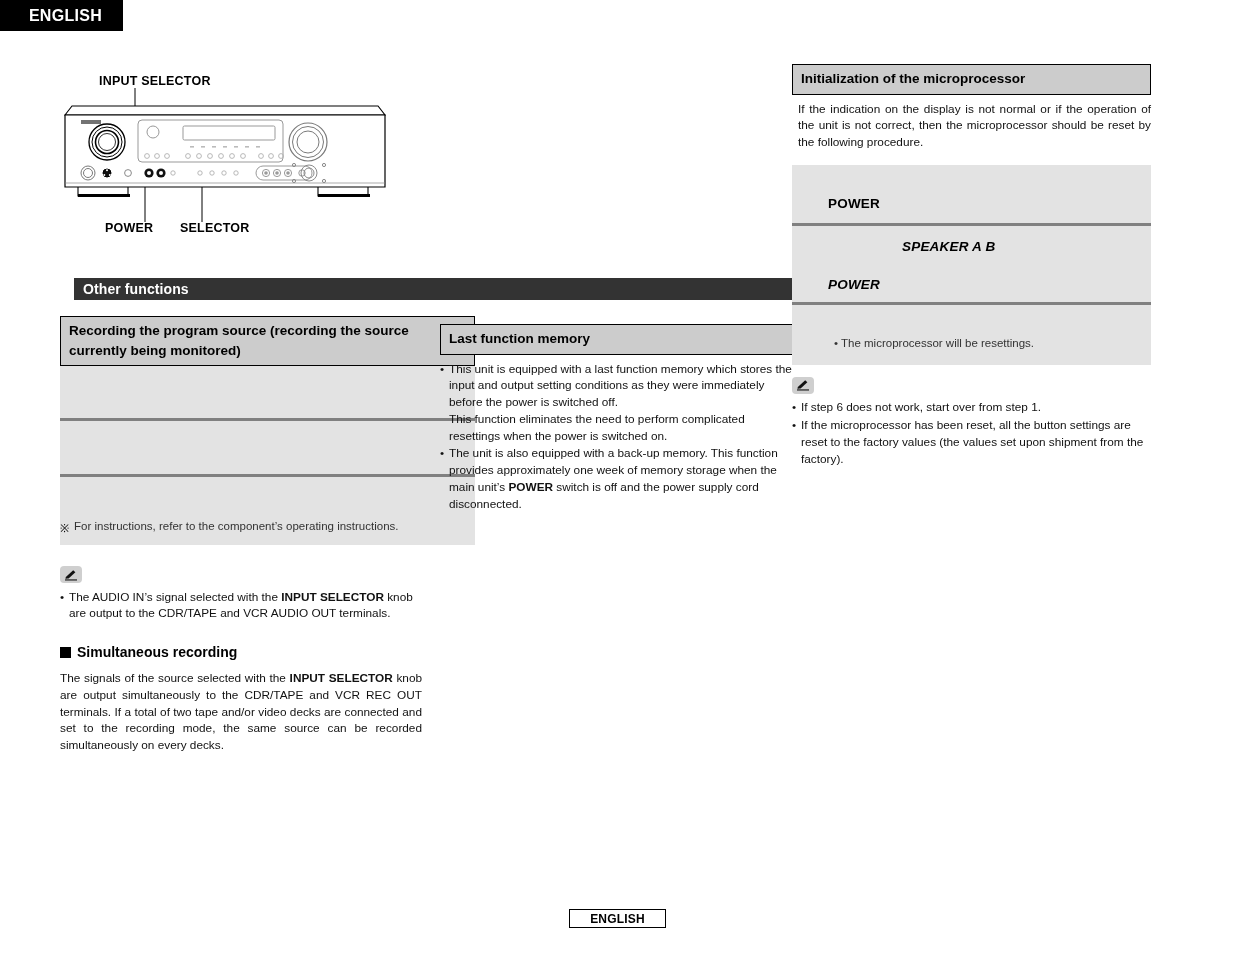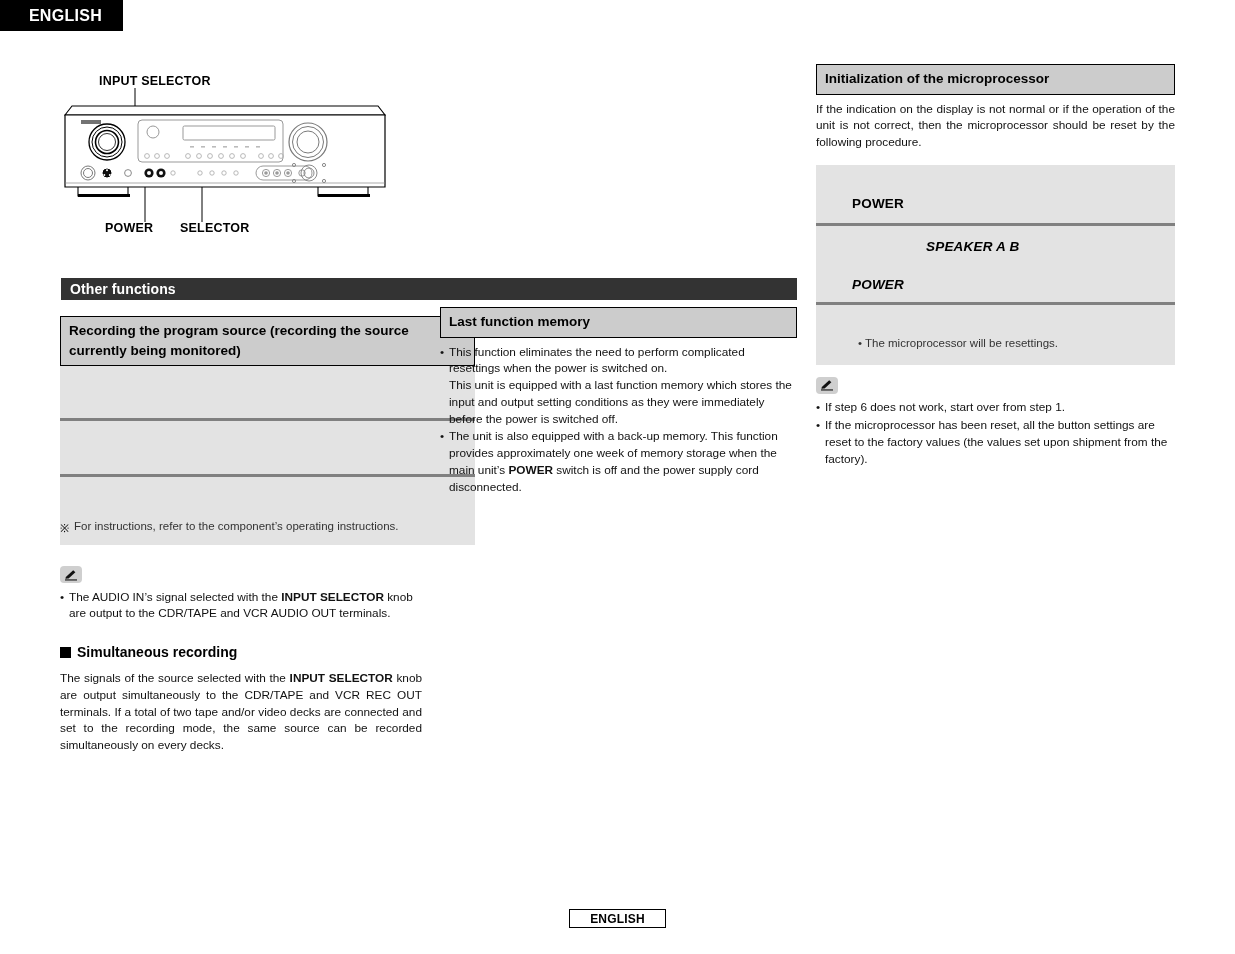--- a/index.html
+++ b/index.html
@@ -47,21 +47,21 @@
     white-space: nowrap;
   }
   .lbl-input { left: 39px; top: 12px; }
   .lbl-power { left: 45px; top: 159px; }
   .lbl-speaker { left: 120px; top: 159px; }
   .figure svg { position: absolute; left: 0; top: 0; }
 
   
   .section-bar {
     position: absolute;
-    left: 61px; top: 278px;
+    left: 74px; top: 278px;
     width: 736px; height: 22px;
     background: #333333;
     color: #ffffff;
     font-size: 14px;
     font-weight: bold;
     display: flex;
     align-items: center;
     padding-left: 9px;
     letter-spacing: 0.1px;
   }
@@ -135,22 +135,22 @@
     gap: 6px;
   }
   .sq-head .sq {
     width: 11px; height: 11px;
     background: #000;
     display: inline-block;
   }
 
   
   .col-left  { position: absolute; left: 60px;  top: 316px; width: 415px; }
-  .col-mid   { position: absolute; left: 440px; top: 307px; width: 357px; }
-  .col-right { position: absolute; left: 816px; top: 64px;  width: 359px; }
+  .col-mid   { position: absolute; left: 440px; top: 324px; width: 357px; }
+  .col-right { position: absolute; left: 792px; top: 64px;  width: 359px; }
 
   .left-lower { position: absolute; left: 60px; top: 566px; width: 362px; }
 
   
   .footer-tab {
     position: absolute;
     left: 569px; top: 909px;
     width: 97px; height: 19px;
     border: 1.5px solid #000;
     background: #fff;
@@ -351,38 +351,38 @@
 
 <div class="col-mid">
 
   <div class="head-box">Last function memory</div>
 
   <div class="body-text" style="margin-top:6px;">
 
     <div class="bullet-row">
       <span class="dot">•</span>
       <span class="txt">
+        <div class="justify">This unit is equipped with a last function memory which stores the input and output setting conditions as they were immediately before the power is switched off.</div>
         <div class="justify indent-para">This function eliminates the need to perform complicated resettings when the power is switched on.</div>
-        <div class="justify">This unit is equipped with a last function memory which stores the input and output setting conditions as they were immediately before the power is switched off.</div>
       </span>
     </div>
 
     <div class="bullet-row" style="margin-top:0px;">
       <span class="dot">•</span>
       <span class="txt justify"><span>The unit is also equipped with a back-up memory. This function provides approximately one week of memory storage when the main unit’s </span><b>POWER</b><span> switch is off and the power supply cord disconnected.</span></span>
     </div>
 
   </div>
 </div>
 
 <div class="col-right">
 
   <div class="head-box">Initialization of the microprocessor</div>
 
-  <div class="body-text justify" style="margin-top:6px;">If the indication on the display is not normal or if the operation of the unit is not correct, then the microprocessor should be reset by the following procedure.</div>
+  <div class="body-text justify" style="margin-top:6px;margin-left:6px;">If the indication on the display is not normal or if the operation of the unit is not correct, then the microprocessor should be reset by the following procedure.</div>
 
   <div class="gray-block" style="margin-top:14px;">
 
     <div style="height:58px;position:relative;">
       <div class="gray-step-label" style="position:absolute;left:36px;top:31px;">POWER</div>
     </div>
 
     <div class="gray-sep"></div>
 
     <div style="height:76px;position:relative;font-style:italic;">

